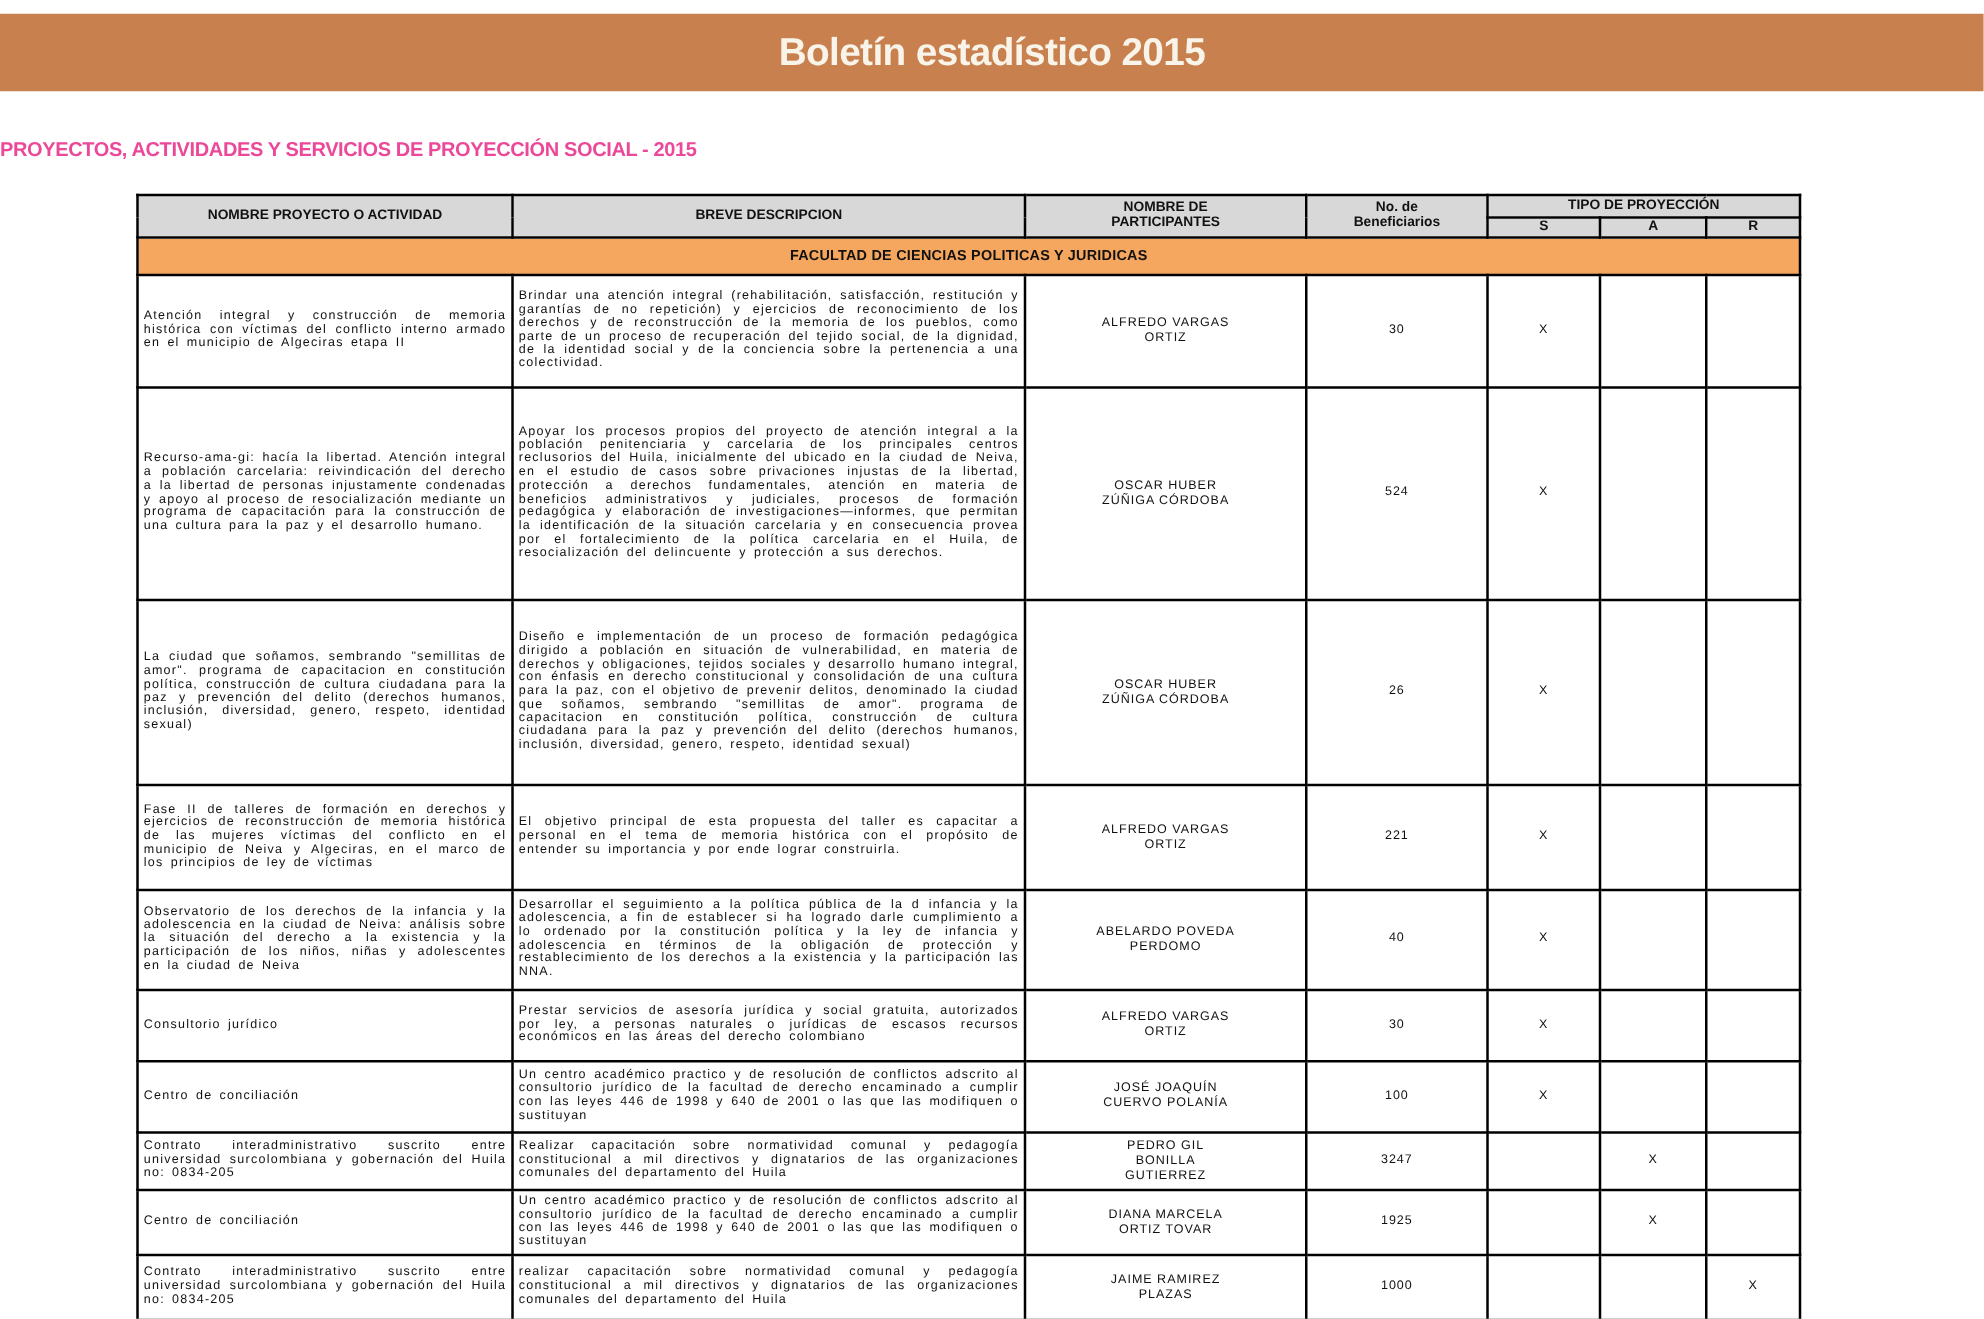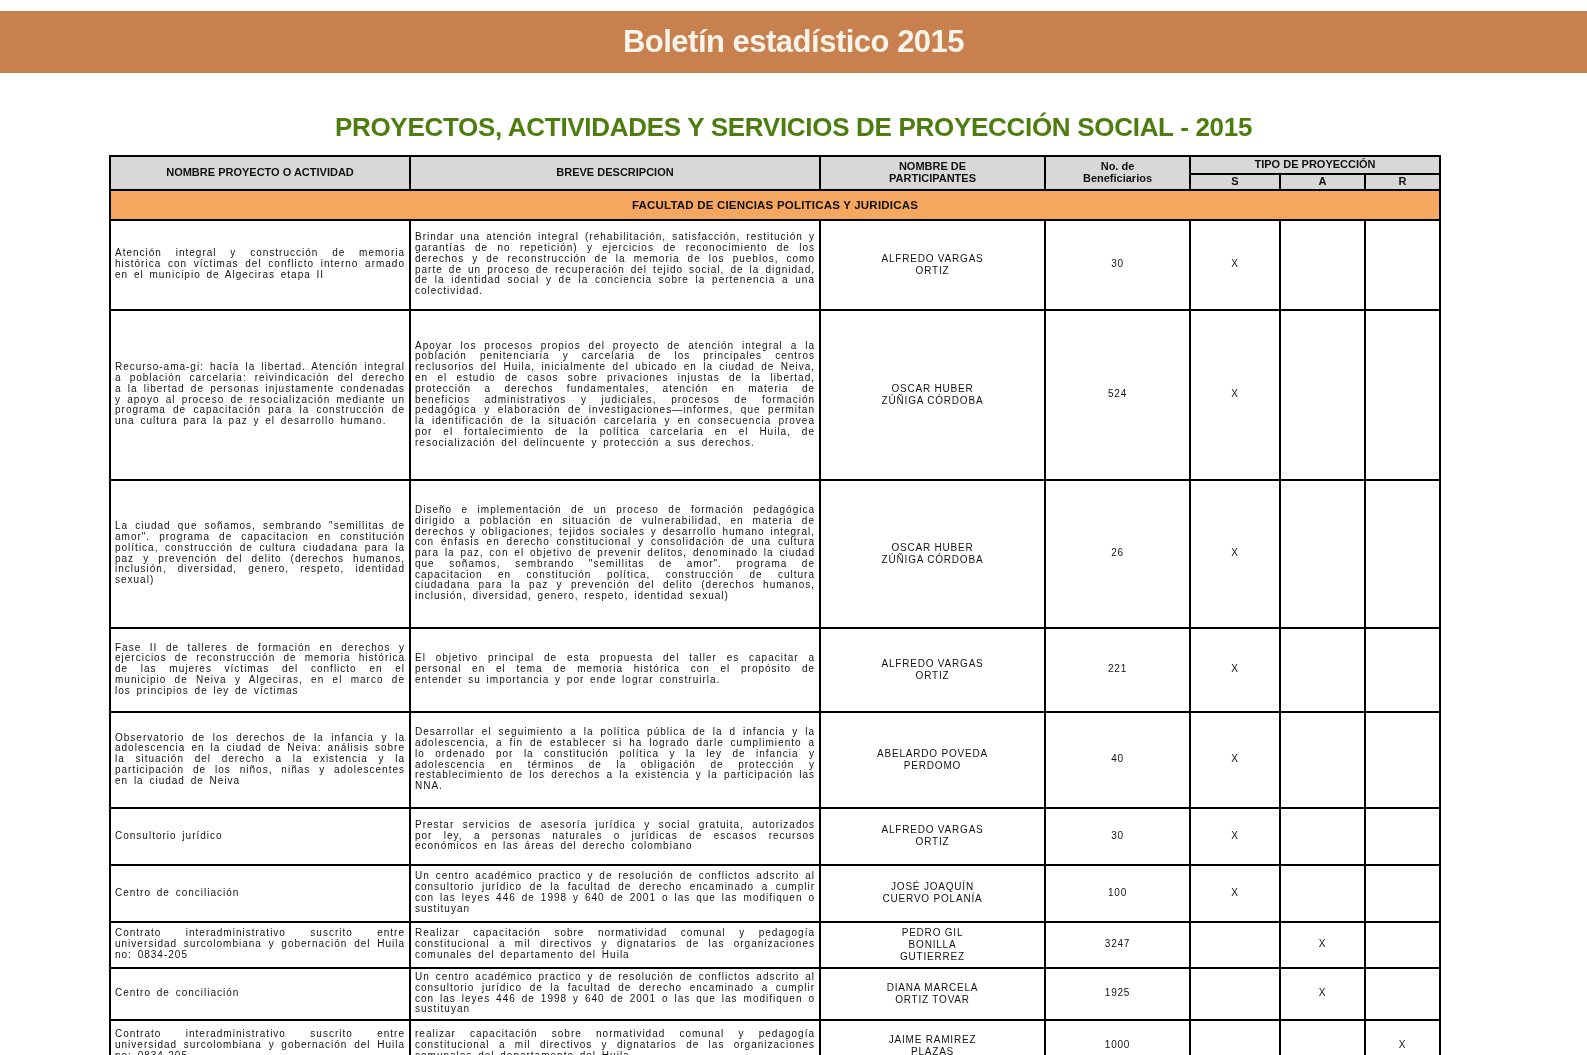--- a/index.html
+++ b/index.html
@@ -19,23 +19,23 @@
   }
   .banner-title {
     color: #f9f4e9;
     font-size: 31px;
     font-weight: bold;
     letter-spacing: -0.5px;
   }
   .page-title {
     position: absolute; top: 112px; left: 0;
     width: 100%;
-    text-align: center;
-    color: #4d7c0f;
-    font-size: 26px;
+    text-align: left;
+    color: #ec4899;
+    font-size: 16px;
     font-weight: bold;
     letter-spacing: -0.3px;
   }
   .tbl-wrap { position: absolute; left: 109px; top: 155px; }
   table.projects {
     border-collapse: collapse;
     table-layout: fixed;
     width: 1330px;
   }
   table.projects th, table.projects td {
@@ -145,21 +145,21 @@
       </tr>
       <tr style="height:84px">
         <td class="c-name">Fase II de talleres de formación en derechos y ejercicios de reconstrucción de memoria histórica de las mujeres víctimas del conflicto en el municipio de Neiva y Algeciras, en el marco de los principios de ley de víctimas</td>
         <td class="c-desc">El objetivo principal de esta propuesta del taller es capacitar a personal en el tema de memoria histórica con el propósito de entender su importancia y por ende lograr construirla.</td>
         <td class="c-part"><span class="nm">ALFREDO VARGAS ORTIZ</span></td>
         <td class="c-num">221</td>
         <td class="c-x">X</td>
         <td class="c-x"></td>
         <td class="c-x"></td>
       </tr>
-      <tr style="height:96px">
+      <tr style="height:80px">
         <td class="c-name">Observatorio de los derechos de la infancia y la adolescencia en la ciudad de Neiva: análisis sobre la situación del derecho a la existencia y la participación de los niños, niñas y adolescentes en la ciudad de Neiva</td>
         <td class="c-desc">Desarrollar el seguimiento a la política pública de la d infancia y la adolescencia, a fin de establecer si ha logrado darle cumplimiento a lo ordenado por la constitución política y la ley de infancia y adolescencia en términos de la obligación de protección y restablecimiento de los derechos a la existencia y la participación las NNA.</td>
         <td class="c-part"><span class="nm">ABELARDO POVEDA PERDOMO</span></td>
         <td class="c-num">40</td>
         <td class="c-x">X</td>
         <td class="c-x"></td>
         <td class="c-x"></td>
       </tr>
       <tr style="height:57px">
         <td class="c-name">Consultorio jurídico</td>

